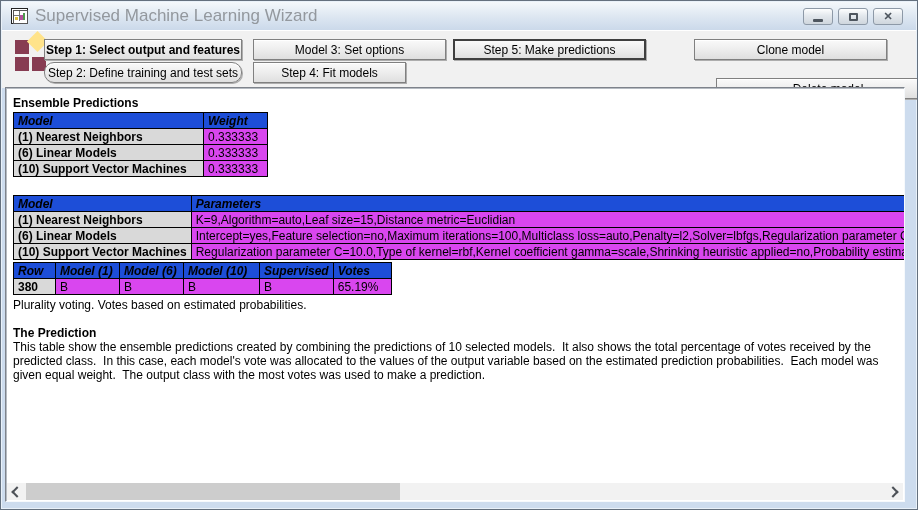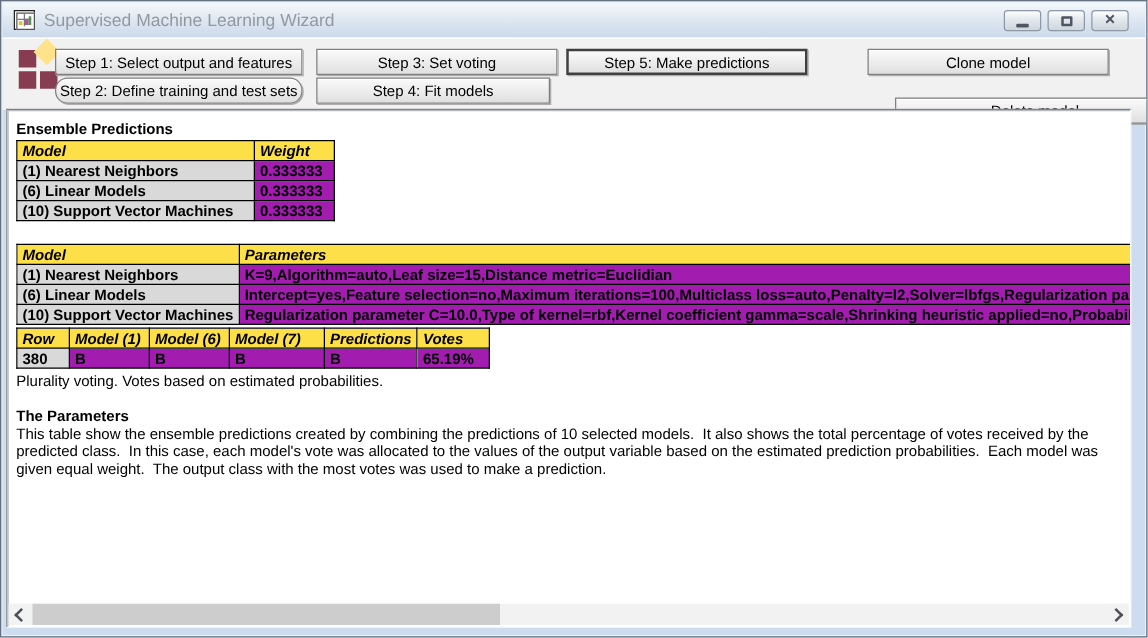--- a/index.html
+++ b/index.html
@@ -8,21 +8,21 @@
   .window{position:relative;width:918px;height:510px;box-sizing:border-box;
     background:#CDDCEE;border:1px solid #64707E;overflow:hidden;
     box-shadow:inset 0 0 0 1px #E9F1F9;}
 
   
   .titlebar{position:absolute;top:1px;left:1px;right:1px;height:28px;
     background:linear-gradient(#F4F8FB,#DCE6F1 55%,#CBD9EA);
     display:flex;align-items:center;padding-left:9px;box-sizing:border-box;}
   .app-icon{width:17px;height:16px;flex:0 0 auto;position:relative;background:#fff;border:1px solid #222;box-sizing:border-box;}
   .app-icon i{position:absolute;display:block;}
-  .title-text{color:#93989E;font-size:14px;margin-left:7px;white-space:nowrap;}
+  .title-text{color:#93989E;font-size:17px;margin-left:7px;white-space:nowrap;}
   .win-controls{position:absolute;top:6px;right:13px;display:flex;gap:5px;}
   .win-btn{width:30px;height:17px;box-sizing:border-box;border:1px solid #8D99A7;border-radius:3px;
     background:linear-gradient(#FDFEFE,#E3E8ED 45%,#CFD6DD);
     display:flex;align-items:center;justify-content:center;color:#4E565F;cursor:default;}
   .glyph-min{width:10px;height:3px;background:#4E565F;border-radius:1px;margin-top:7px;}
   .glyph-restore{width:9px;height:8px;box-sizing:border-box;border:2px solid #4E565F;border-radius:1px;}
   .glyph-close{font-size:11px;font-weight:bold;line-height:1;}
 
   
   .toolbar{position:absolute;top:29px;left:1px;right:1px;height:57px;background:#F1F1F1;
@@ -43,23 +43,23 @@
   .content{position:absolute;top:86px;left:4px;right:12px;bottom:7px;background:#fff;
     border:1px solid #7E838B;border-right-color:#F6F9FC;border-bottom-color:#F6F9FC;
     box-shadow:inset 1px 1px 0 #B6BBC2;}
   .content-inner{position:absolute;top:0;left:0;right:0;bottom:19px;overflow:hidden;
     padding:8px 0 0 7px;font-size:12px;line-height:14px;color:#000;}
 
   .h-bold{font-weight:bold;margin:0;}
   .lbl{margin-top:15px;}
   table{border-collapse:collapse;font-size:12px;margin-top:2px;table-layout:fixed;}
   th,td{border:1px solid #000;padding:0 4px;height:16px;text-align:left;overflow:hidden;white-space:nowrap;box-sizing:border-box;}
-  th{background:#fde047;font-style:italic;font-weight:bold;}
+  th{background:#1d4ed8;font-style:italic;font-weight:bold;}
   td.model{background:#D9D9D9;font-weight:bold;}
-  td.val{background:#a21caf;font-weight:bold;}
+  td.val{background:#d946ef;font-weight:normal;}
   .t1 .c-model{width:190px;} .t1 .c-weight{width:64px;}
   .t2wrap{margin-top:16px;overflow:hidden;width:100%;}
   .t2 .c-model{width:190px;} .t2 .c-params{width:1400px;}
   .t3 .c-row{width:42px;} .t3 .c-m1{width:64px;} .t3 .c-m6{width:64px;}
   .t3 .c-m10{width:76px;} .t3 .c-pred{width:68px;} .t3 .c-votes{width:58px;}
   .note{margin-top:3px;}
   .advisor-head{font-weight:bold;margin-top:14px;}
   .advisor-body{margin-top:0;white-space:pre-wrap;max-width:885px;}
 
   
@@ -100,24 +100,24 @@
     </span>
   </div>
 
   <div class="toolbar">
     <span class="logo">
       <i class="sq a"></i>
         <i class="diamond"></i>
         <i class="sq b"></i>
         <i class="sq c"></i>
     </span>
-    <button class="tb-btn" style="left:42px;top:8px;width:198px;">Step 1: Select output and features</button>
+    <button class="tb-btn" style="left:42px;top:8px;width:198px;font-weight:bold;">Step 1: Select output and features</button>
     <button class="tb-btn" style="left:42px;top:31px;width:198px;border-radius:10px;">Step 2: Define training and test sets</button>
-    <button class="tb-btn" style="left:251px;top:8px;width:193px;">Step 3: Set voting</button>
-    <button class="tb-btn" style="left:251px;top:31px;width:187px;">Step 4: Fit models</button>
+    <button class="tb-btn" style="left:251px;top:8px;width:193px;">Model 3: Set options</button>
+    <button class="tb-btn" style="left:251px;top:31px;width:153px;">Step 4: Fit models</button>
     <button class="tb-btn pressed" style="left:451px;top:8px;width:193px;">Step 5: Make predictions</button>
     <button class="tb-btn" style="left:692px;top:8px;width:193px;">Clone model</button>
     <button class="tb-btn" style="left:714px;top:31px;width:224px;margin-top:16px;">Delete model</button>
   </div>
 
   <div class="content">
     <div class="content-inner">
       <p class="h-bold">Ensemble Predictions</p>
 
       <table class="t1">
@@ -163,37 +163,37 @@
         </tbody>
           </table>
       </div>
 
       <table class="t3">
         <tbody>
             <tr>
           <th class="c-row">Row</th>
           <th class="c-m1">Model (1)</th>
           <th class="c-m6">Model (6)</th>
-          <th class="c-m10">Model (7)</th>
-          <th class="c-pred">Predictions</th>
+          <th class="c-m10">Model (10)</th>
+          <th class="c-pred">Supervised</th>
           <th class="c-votes">Votes</th>
         </tr>
         <tr>
           <td class="model">380</td>
           <td class="val">B</td>
           <td class="val">B</td>
           <td class="val">B</td>
           <td class="val">B</td>
           <td class="val">65.19%</td>
         </tr>
       </tbody>
         </table>
       <div class="note">Plurality voting. Votes based on estimated probabilities.</div>
 
-      <div class="advisor-head">The Parameters</div>
+      <div class="advisor-head">The Prediction</div>
       <div class="advisor-body">This table show the ensemble predictions created by combining the predictions of 10 selected models.  It also shows the total percentage of votes received by the predicted class.  In this case, each model's vote was allocated to the values of the output variable based on the estimated prediction probabilities.  Each model was given equal weight.  The output class with the most votes was used to make a prediction.</div>
     </div>
 
     <div class="hscroll">
       <span class="hs-btn left">
           <span class="chev l"></span>
         </span>
       <span class="hs-thumb"></span>
       <span class="hs-btn right">
           <span class="chev r"></span>

